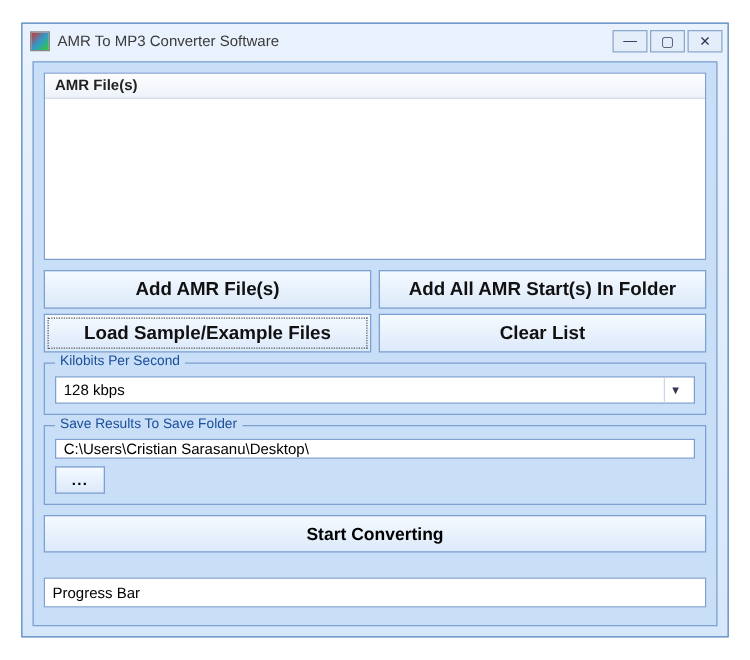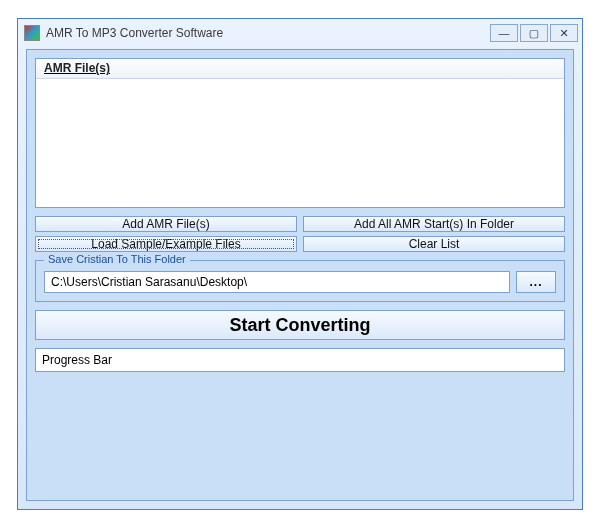--- a/index.html
+++ b/index.html
@@ -61,21 +61,20 @@
     border: 1px solid #7ca0d0;
     background: #c9def7;
     padding: 8px;
   }
   .listbox {
     background: #fff;
     border: 1px solid #7ca0d0;
     height: 150px;
     overflow: hidden;
     margin-bottom: 8px;
-    text-decoration: underline;
   }
   .listheader {
     height: 20px;
     background: linear-gradient(#fdfdfe,#eef3fa);
     border-bottom: 1px solid #cbd6e6;
     padding: 2px 8px;
     font-weight: bold;
     color: #222;
   }
   .listrow {
@@ -83,28 +82,28 @@
     color: #000;
     white-space: nowrap;
   }
   .btnrow {
     display: flex;
     gap: 6px;
     margin-bottom: 4px;
   }
   .btn {
     flex: 1;
-    height: 16px;
+    height: 31px;
     border: 1px solid #7ca0d0;
     background: linear-gradient(#f5faff,#dce9fa);
     display: flex;
     align-items: center;
     justify-content: center;
-    font-weight: normal;
-    font-size: 12px;
+    font-weight: bold;
+    font-size: 15px;
     color: #111;
     cursor: default;
   }
   .btn.focus {
     outline: 1px dotted #555;
     outline-offset: -4px;
   }
   .groupbox {
     border: 1px solid #7ca0d0;
     margin-top: 8px;
@@ -137,43 +136,44 @@
     width: 18px; height: 100%;
     display: flex; align-items: center; justify-content: center;
     border-left: 1px solid #cbd6e6;
     color: #335;
     font-size: 9px;
   }
   .pathrow {
     display: flex;
     gap: 6px;
     align-items: flex-start;
+    flex-direction: column;
   }
   .pathrow .pathinput { flex: 1; }
   .browse {
     width: 40px; height: 22px;
     border: 1px solid #7ca0d0;
     background: linear-gradient(#f5faff,#dce9fa);
     display: flex; align-items: center; justify-content: center;
     font-weight: bold;
     letter-spacing: 1px;
     cursor: default;
   }
   .startbtn {
     margin-top: 8px;
     height: 30px;
     border: 1px solid #7ca0d0;
     background: linear-gradient(#f5faff,#dce9fa);
     display: flex; align-items: center; justify-content: center;
     font-weight: bold;
-    font-size: 18px;
+    font-size: 14px;
     cursor: default;
   }
   .progress {
-    margin-top: 8px;
+    margin-top: 20px;
     height: 24px;
     background: #fff;
     border: 1px solid #7ca0d0;
     display: flex; align-items: center;
     padding: 0 6px;
     color: #000;
   }
 </style>
 </head>
 <body>
@@ -197,23 +197,30 @@
 
       <div class="btnrow">
         <div class="btn">Add AMR File(s)</div>
         <div class="btn">Add All AMR Start(s) In Folder</div>
       </div>
       <div class="btnrow">
         <div class="btn focus">Load Sample/Example Files</div>
         <div class="btn">Clear List</div>
       </div>
 
-
       <div class="groupbox">
-        <div class="legend">Save Cristian To This Folder</div>
+        <div class="legend">Kilobits Per Second</div>
+        <div class="combo">
+          <span>128 kbps</span>
+          <span class="chev">▼</span>
+        </div>
+      </div>
+
+      <div class="groupbox">
+        <div class="legend">Save Results To Save Folder</div>
         <div class="pathrow">
           <div class="pathinput">
             <span>C:\Users\Cristian Sarasanu\Desktop\</span>
           </div>
           <div class="browse">...</div>
         </div>
       </div>
 
       <div class="startbtn">Start Converting</div>
 

